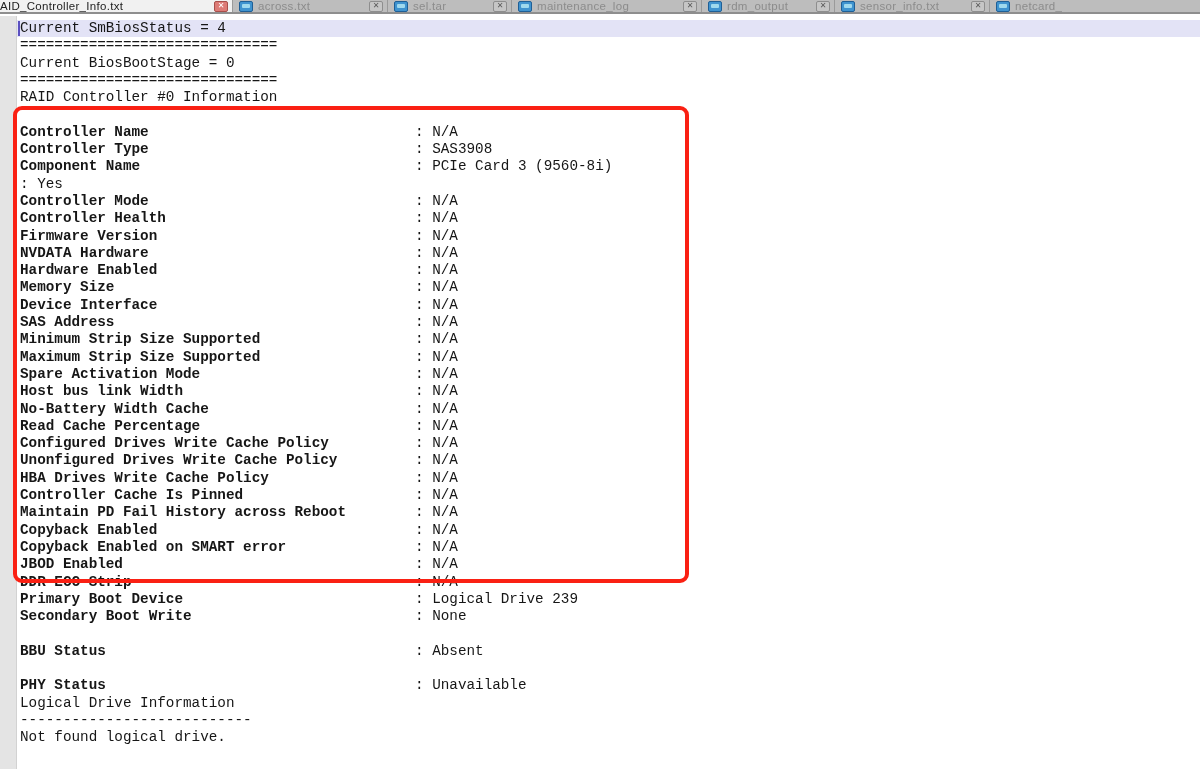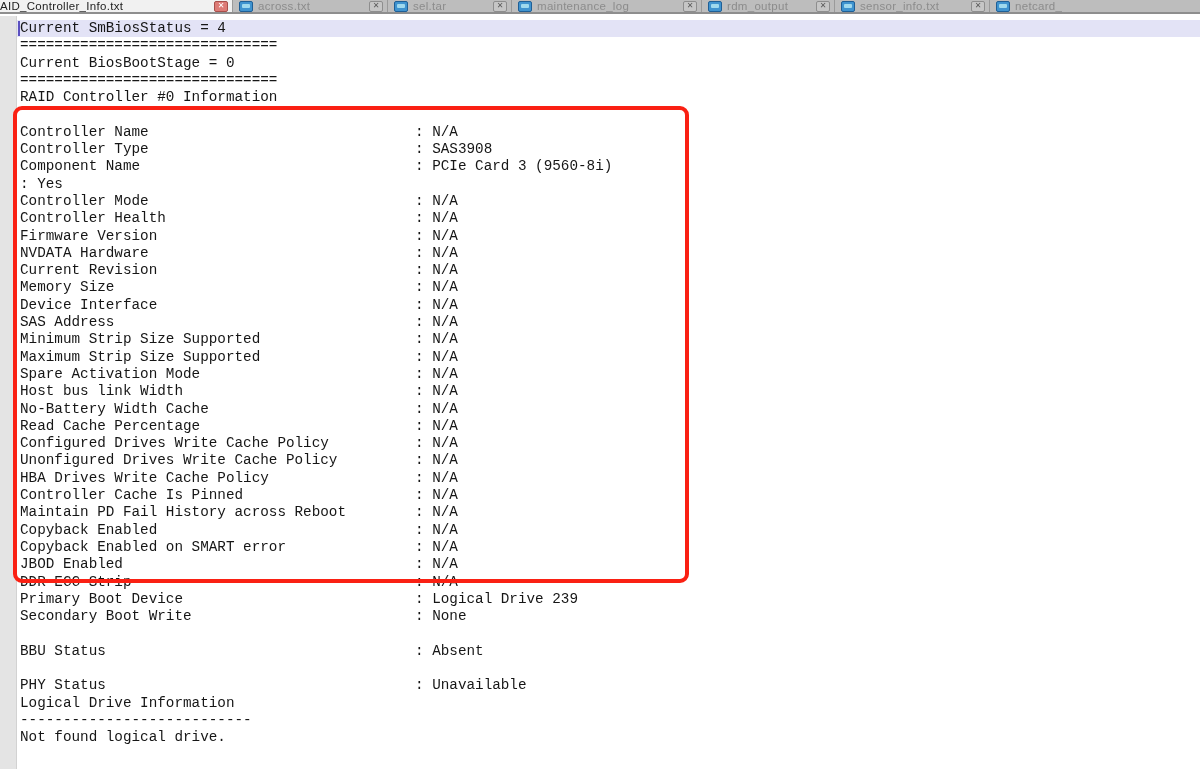--- a/index.html
+++ b/index.html
@@ -108,21 +108,21 @@
     border-radius: 16px;
   }
   .line {
     height: 17.31px;
     padding-left: 3px;
     white-space: pre;
     display: flex;
     position: relative;
   }
   .line.highlight { background: #e3e3f6; }
-  .lbl { flex: 0 0 395px; overflow: hidden; }
+  .lbl { flex: 0 0 395px; overflow: hidden; font-weight: bold; }
   .val { flex: 0 0 auto; }
   .caret {
     position: absolute;
     left: 1px; top: 1px;
     width: 2px; height: 15px;
     background: #5b50c0;
   }
 
   
   .annotation-rect {
@@ -204,21 +204,21 @@
       <div class="line">RAID Controller #0 Information</div>
       <div class="line">&nbsp;</div>
       <div class="line"><span class="lbl">Controller Name</span><span class="val">: N/A</span></div>
       <div class="line"><span class="lbl">Controller Type</span><span class="val">: SAS3908</span></div>
       <div class="line"><span class="lbl">Component Name</span><span class="val">: PCIe Card 3 (9560-8i)</span></div>
       <div class="line"><span class="val">: Yes</span></div>
       <div class="line"><span class="lbl">Controller Mode</span><span class="val">: N/A</span></div>
       <div class="line"><span class="lbl">Controller Health</span><span class="val">: N/A</span></div>
       <div class="line"><span class="lbl">Firmware Version</span><span class="val">: N/A</span></div>
       <div class="line"><span class="lbl">NVDATA Hardware</span><span class="val">: N/A</span></div>
-      <div class="line"><span class="lbl">Current Revision</span><span class="val">: N/A</span></div>
+      <div class="line"><span class="lbl">Hardware Enabled</span><span class="val">: N/A</span></div>
       <div class="line"><span class="lbl">Memory Size</span><span class="val">: N/A</span></div>
       <div class="line"><span class="lbl">Device Interface</span><span class="val">: N/A</span></div>
       <div class="line"><span class="lbl">SAS Address</span><span class="val">: N/A</span></div>
       <div class="line"><span class="lbl">Minimum Strip Size Supported</span><span class="val">: N/A</span></div>
       <div class="line"><span class="lbl">Maximum Strip Size Supported</span><span class="val">: N/A</span></div>
       <div class="line"><span class="lbl">Spare Activation Mode</span><span class="val">: N/A</span></div>
       <div class="line"><span class="lbl">Host bus link Width</span><span class="val">: N/A</span></div>
       <div class="line"><span class="lbl">No-Battery Width Cache</span><span class="val">: N/A</span></div>
       <div class="line"><span class="lbl">Read Cache Percentage</span><span class="val">: N/A</span></div>
       <div class="line"><span class="lbl">Configured Drives Write Cache Policy</span><span class="val">: N/A</span></div>

